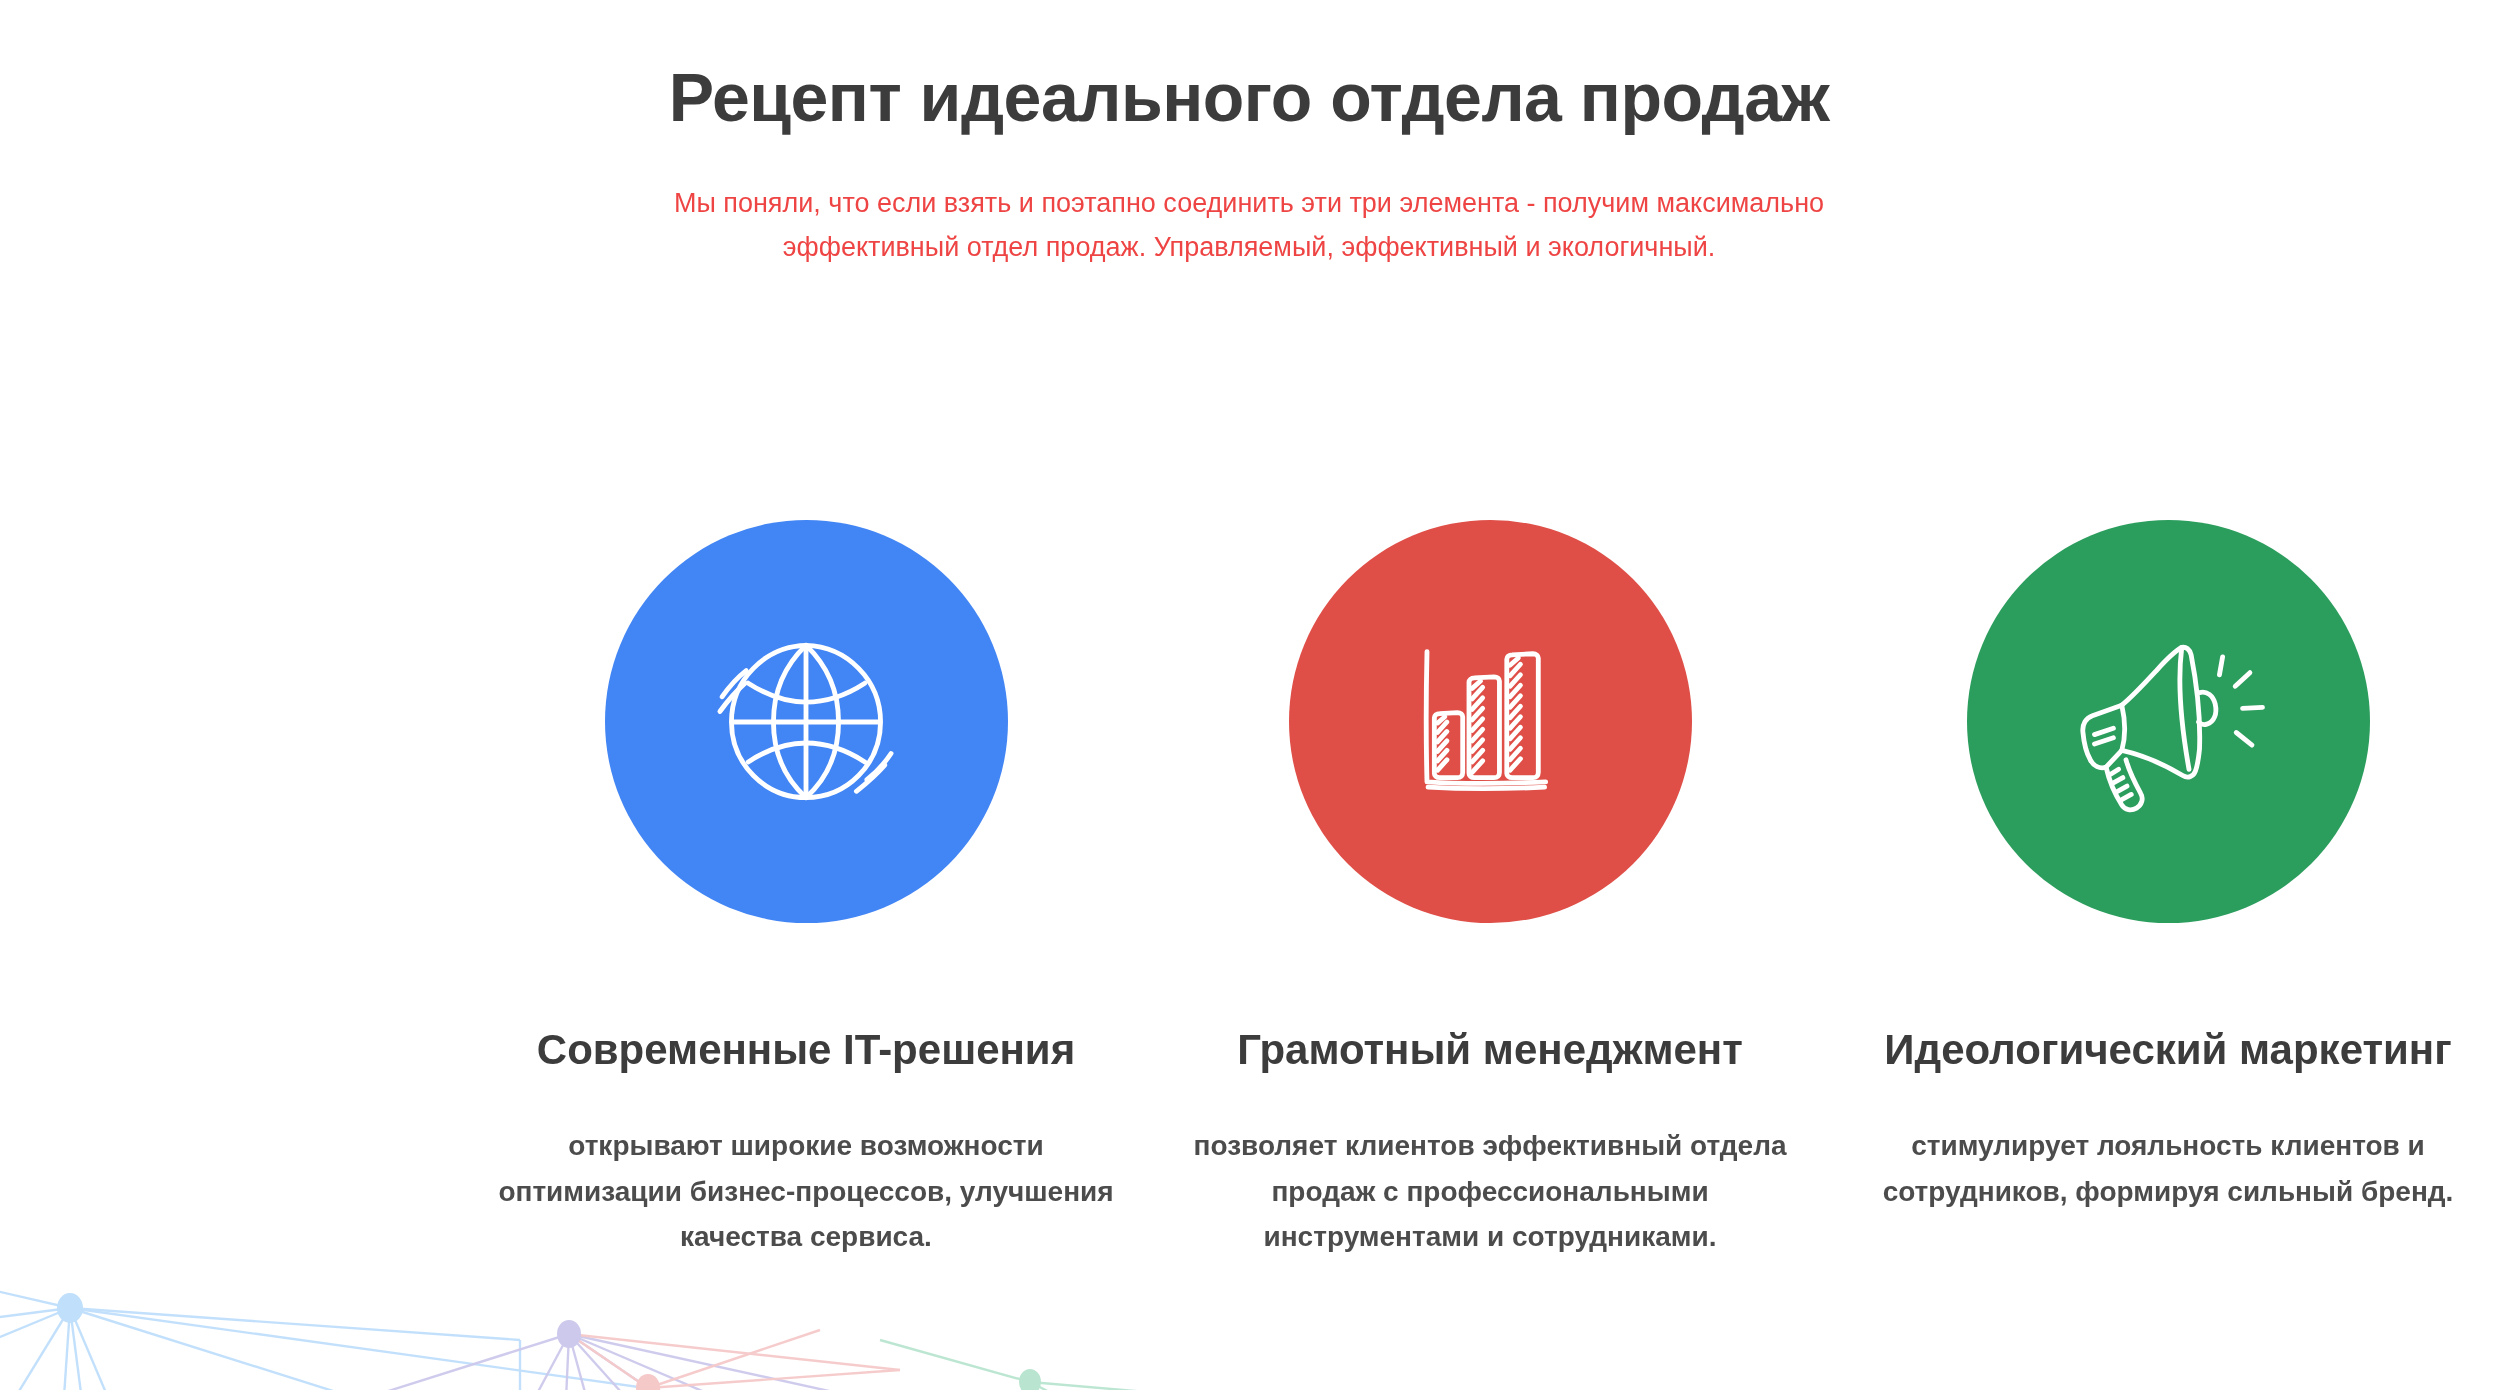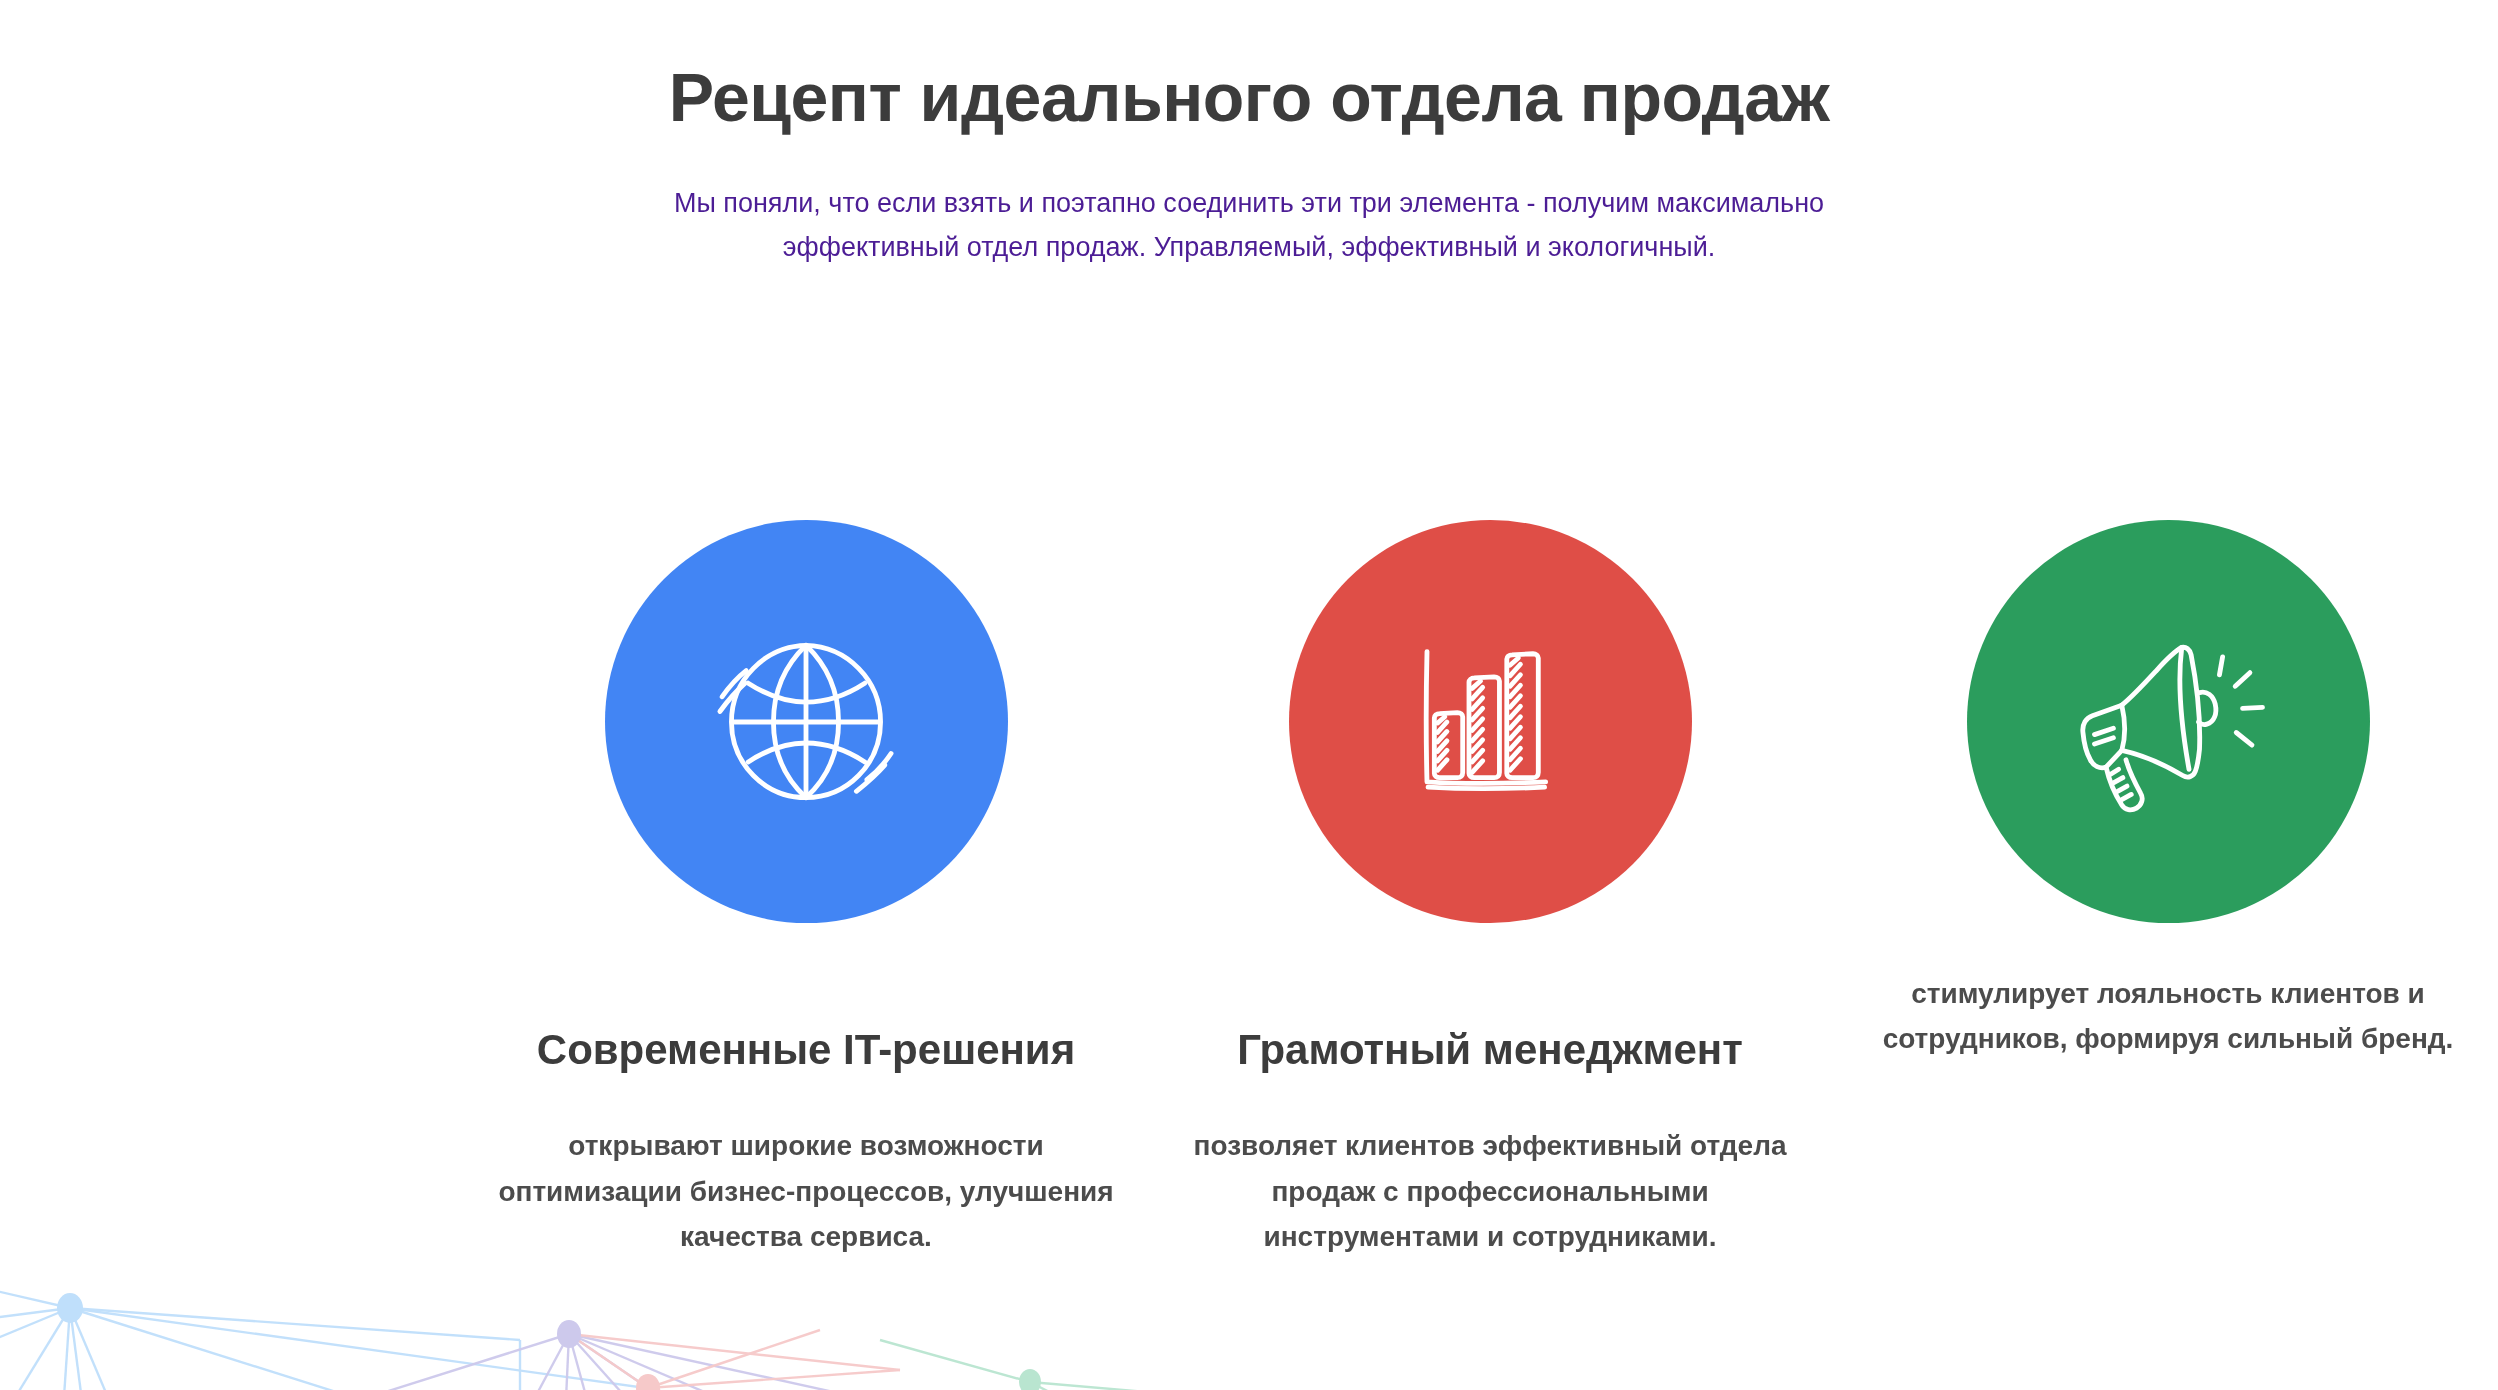--- a/index.html
+++ b/index.html
@@ -49,21 +49,21 @@
     color: #3c3c3c;
     letter-spacing: -0.5px;
     line-height: 1.15;
     margin: 16px;
   }
   .page-subtitle {
     margin: 46px auto 0 auto;
     max-width: 1270px;
     font-size: 27px;
     line-height: 1.62;
-    color: #4c1d95;
+    color: #ef4444;
     font-weight: normal;
   }
 
   
   .cards {
     position: absolute;
     top: 520px;
     left: 0;
     width: 2498px;
     display: flex;
@@ -278,17 +278,18 @@
             <path d="M56 174 L65 169"></path>
 
           <path d="M130 72 C137 70 143 75 145 83 C147 92 144 100 137 102 C134 103 131 102 129 100"></path>
 
           <path d="M149 55 L152 38"></path>
           <path d="M164 66 L178 53"></path>
           <path d="M171 87 L190 86"></path>
           <path d="M165 110 L180 122"></path>
         </svg>
       </div>
+      <h2 class="card-title">Идеологический маркетинг</h2>
       <p class="card-text">стимулирует лояльность клиентов и сотрудников, формируя сильный бренд.</p>
     </div>
 
   </div>
 </div>
 
 </body></html>

